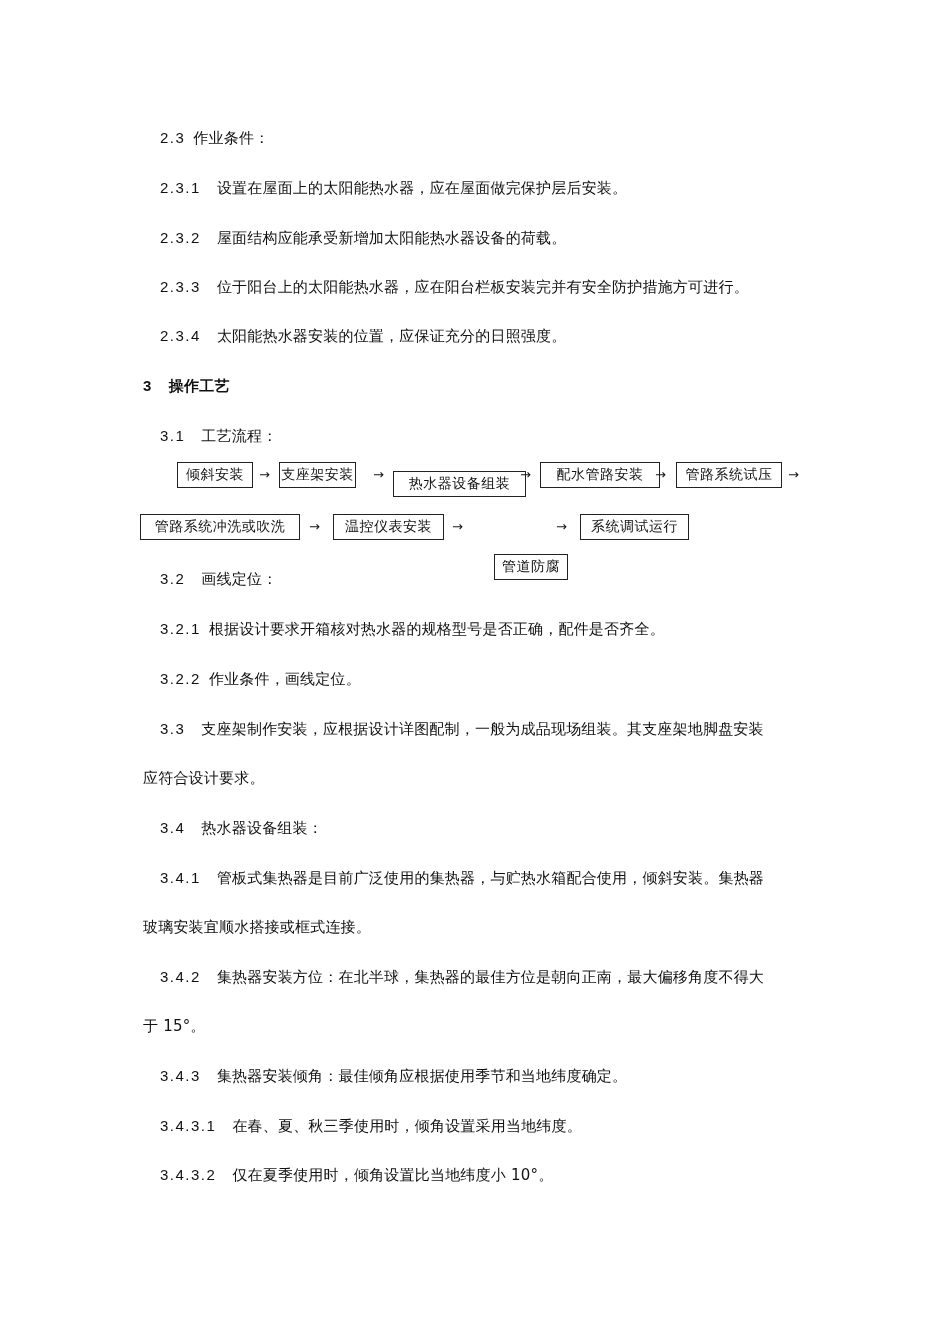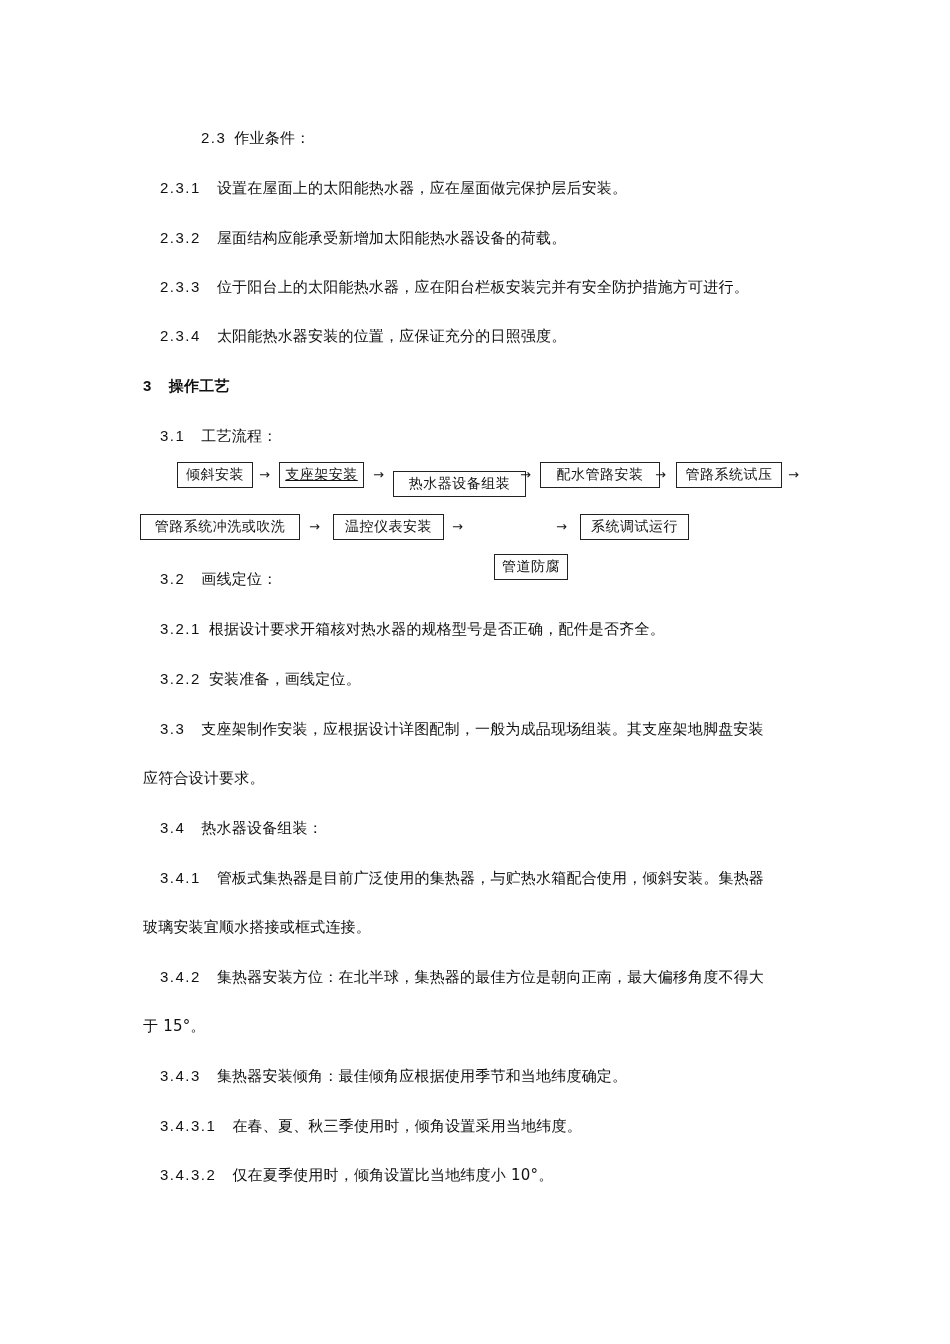--- a/index.html
+++ b/index.html
@@ -56,21 +56,21 @@
       font-size: 13px;
       line-height: 20px;
       font-family: "DejaVu Sans", sans-serif;
     }
   </style>
 </head>
 <body>
 
 <div class="page">
 
-  <div class="line" style="left:160px; top:128px;margin-left:41px;">
+  <div class="line" style="left:160px; top:128px;">
     <span class="num">2.3</span><span class="gap1"></span><span>作业条件：</span>
   </div>
 
   <div class="line" style="left:160px; top:178px;">
     <span class="num">2.3.1</span><span class="gap2"></span><span>设置在屋面上的太阳能热水器，应在屋面做完保护层后安装。</span>
   </div>
 
   <div class="line" style="left:160px; top:228px;">
     <span class="num">2.3.2</span><span class="gap2"></span><span>屋面结构应能承受新增加太阳能热水器设备的荷载。</span>
   </div>
@@ -87,21 +87,21 @@
     <span class="num">3</span><span class="gap2"></span><span>操作工艺</span>
   </div>
 
   <div class="line" style="left:160px; top:426px;">
     <span class="num">3.1</span><span class="gap2"></span><span>工艺流程：</span>
   </div>
 
   <div>
     <div class="flow-box" style="left:177px; top:462px; width:76px;">倾斜安装</div>
     <div class="flow-arrow" style="left:259px; top:465px;">→</div>
-    <div class="flow-box" style="left:279px; top:462px; width:85px;text-decoration:underline;">支座架安装</div>
+    <div class="flow-box" style="left:279px; top:462px; width:77px;">支座架安装</div>
     <div class="flow-arrow" style="left:373px; top:465px;">→</div>
     <div class="flow-box" style="left:393px; top:471px; width:133px;">热水器设备组装</div>
     <div class="flow-arrow" style="left:520px; top:465px;">→</div>
     <div class="flow-box" style="left:540px; top:462px; width:120px;">配水管路安装</div>
     <div class="flow-arrow" style="left:655px; top:465px;">→</div>
     <div class="flow-box" style="left:676px; top:462px; width:106px;">管路系统试压</div>
     <div class="flow-arrow" style="left:788px; top:465px;">→</div>
 
     <div class="flow-box" style="left:140px; top:514px; width:160px;">管路系统冲洗或吹洗</div>
     <div class="flow-arrow" style="left:309px; top:517px;">→</div>
@@ -114,21 +114,21 @@
 
   <div class="line" style="left:160px; top:569px;">
     <span class="num">3.2</span><span class="gap2"></span><span>画线定位：</span>
   </div>
 
   <div class="line" style="left:160px; top:619px;">
     <span class="num">3.2.1</span><span class="gap1"></span><span>根据设计要求开箱核对热水器的规格型号是否正确，配件是否齐全。</span>
   </div>
 
   <div class="line" style="left:160px; top:669px;">
-    <span class="num">3.2.2</span><span class="gap1"></span><span>安装准备，画线定位。</span>
+    <span class="num">3.2.2</span><span class="gap1"></span><span>作业条件，画线定位。</span>
   </div>
 
   <div class="line" style="left:160px; top:719px;">
     <span class="num">3.3</span><span class="gap2"></span><span>支座架制作安装，应根据设计详图配制，一般为成品现场组装。其支座架地脚盘安装</span>
   </div>
   <div class="line" style="left:143px; top:768px;">应符合设计要求。</div>
 
   <div class="line" style="left:160px; top:818px;">
     <span class="num">3.4</span><span class="gap2"></span><span>热水器设备组装：</span>
   </div>

